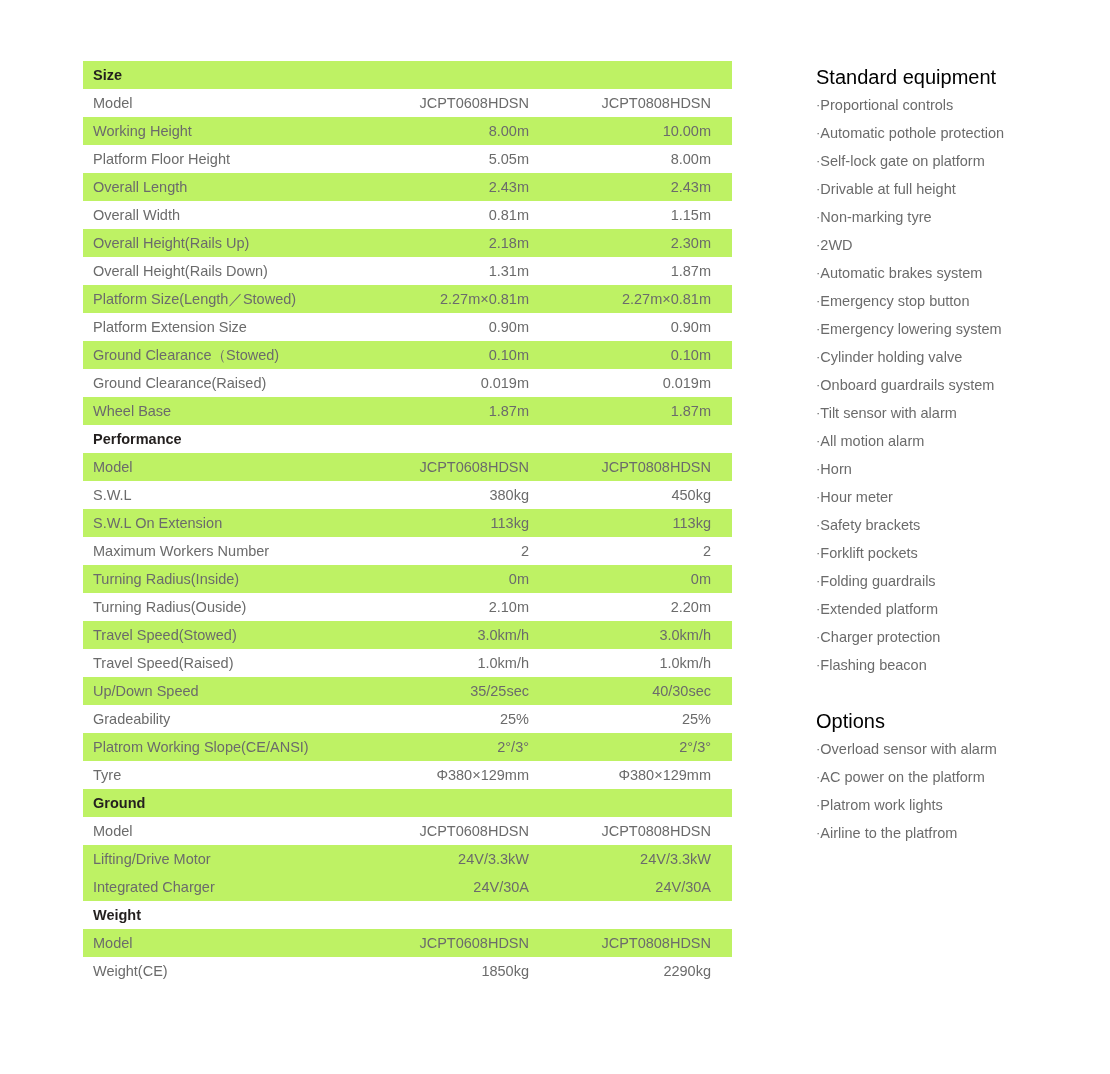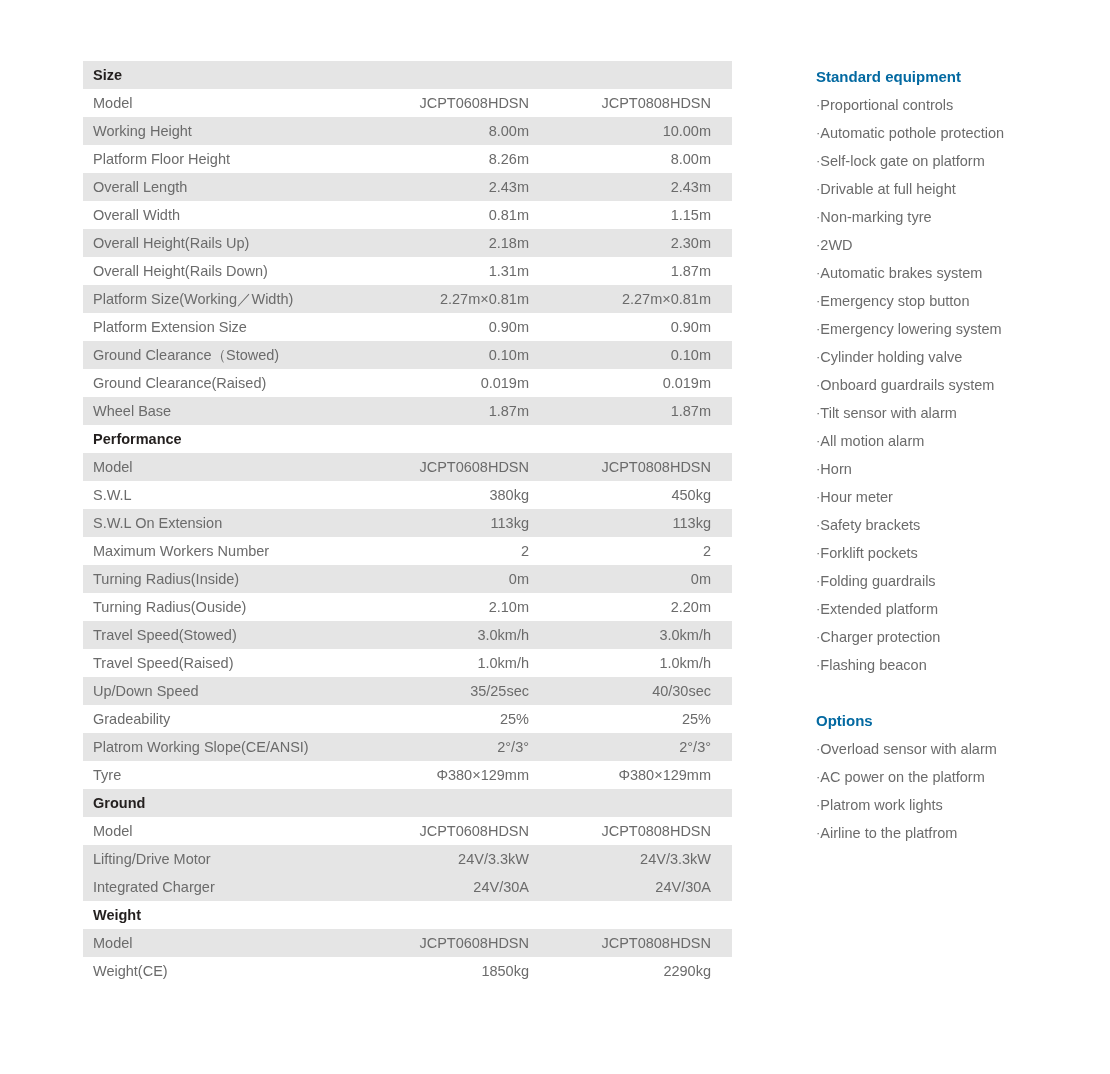--- a/index.html
+++ b/index.html
@@ -29,21 +29,21 @@
     height: 28px;
     padding: 0;
     vertical-align: middle;
     font-size: 14.5px;
     color: #6b6b6b;
     line-height: 28px;
     white-space: nowrap;
     background: transparent;
   }
   
-  #spec-table tr.shaded td.cell { background: #e5e5e5; }
+  #spec-table tr.shaded td.cell { background: #bef264; }
   #spec-table tr.plain  td.cell { background: #ffffff; }
 
   
   td.c-label { width: 285px; }
   td.c-v1    { width: 182px; }
   td.c-v2    { width: 182px; }
 
   
   td.gut { width: 0px; background: #ffffff !important; padding:0; }
 
@@ -68,23 +68,23 @@
   }
 
   
   #right-panel {
     position: absolute;
     left: 816px;
     top: 63px;
     width: 272px;
   }
   .panel-heading {
-    font-size: 15px;
-    font-weight: bold;
-    color: #0369a1;
+    font-size: 20px;
+    font-weight: normal;
+    color: #000000;
     height: 28px;
     line-height: 28px;
     white-space: nowrap;
   }
   .panel-item {
     font-size: 14.5px;
     color: #6b6b6b;
     height: 28px;
     line-height: 28px;
     white-space: nowrap;
@@ -141,21 +141,21 @@
         <td class="cell c-v2">
           <span class="val-in">10.00m</span>
         </td>
       </tr>
       <tr class="plain">
         <td class="cell c-label">
           <span class="lbl-in">Platform Floor Height</span>
         </td>
         <td class="gut"></td>
         <td class="cell c-v1">
-          <span class="val-in">8.26m</span>
+          <span class="val-in">5.05m</span>
         </td>
         <td class="gut"></td>
         <td class="cell c-v2">
           <span class="val-in">8.00m</span>
         </td>
       </tr>
       <tr class="shaded">
         <td class="cell c-label">
           <span class="lbl-in">Overall Length</span>
         </td>
@@ -202,21 +202,21 @@
         <td class="cell c-v1">
           <span class="val-in">1.31m</span>
         </td>
         <td class="gut"></td>
         <td class="cell c-v2">
           <span class="val-in">1.87m</span>
         </td>
       </tr>
       <tr class="shaded">
         <td class="cell c-label">
-          <span class="lbl-in">Platform Size(Working／Width)</span>
+          <span class="lbl-in">Platform Size(Length／Stowed)</span>
         </td>
         <td class="gut"></td>
         <td class="cell c-v1">
           <span class="val-in">2.27m×0.81m</span>
         </td>
         <td class="gut"></td>
         <td class="cell c-v2">
           <span class="val-in">2.27m×0.81m</span>
         </td>
       </tr>

